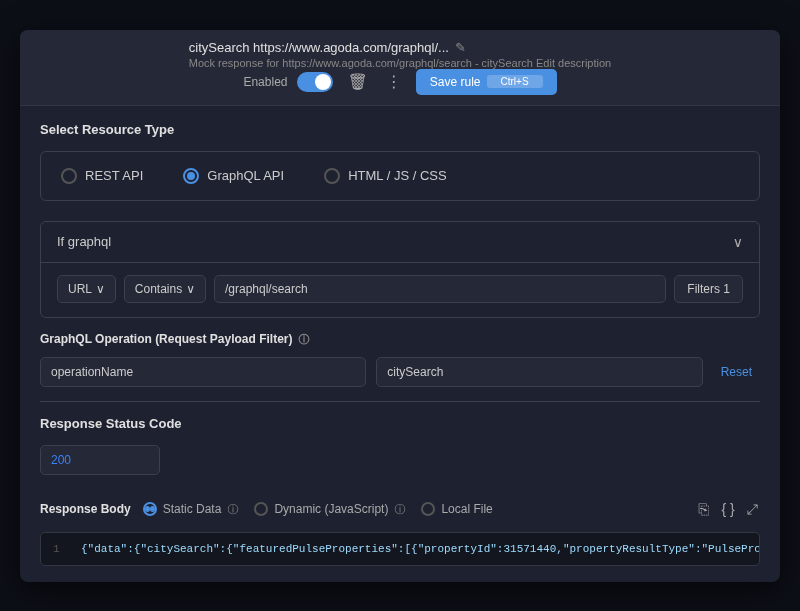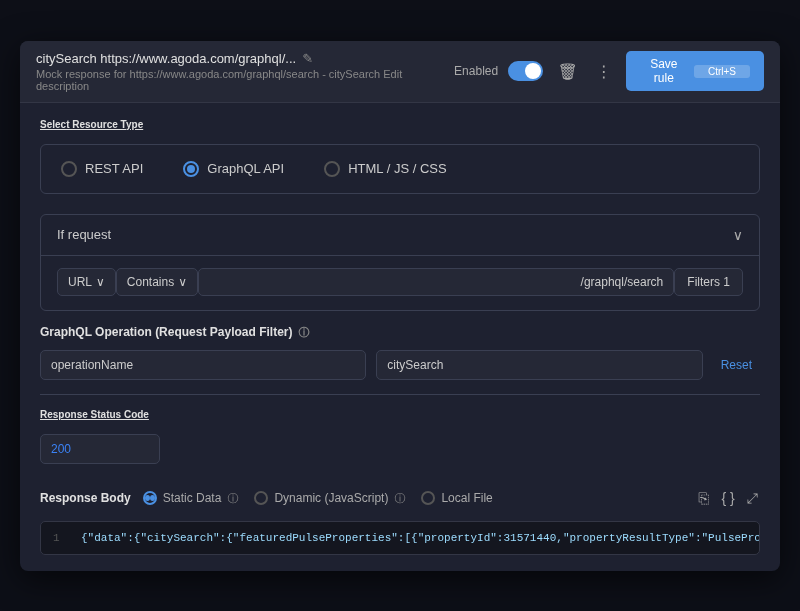--- a/index.html
+++ b/index.html
@@ -33,20 +33,21 @@
       box-shadow: 0 8px 32px rgba(0,0,0,0.6);
     }
     .modal-header {
       background: #252836;
       padding: 10px 16px;
       display: flex;
       align-items: center;
       justify-content: space-between;
       border-bottom: 1px solid #333645;
       min-height: 48px;
+      flex-direction: column;
     }
     .header-left {
       display: flex;
       align-items: center;
       gap: 8px;
     }
     .header-title {
       color: #e0e0e0;
       font-size: 13px;
       font-weight: 500;
@@ -115,24 +116,23 @@
       padding: 1px 14px;
       font-size: 10px;
     }
     .modal-body {
       padding: 16px 20px;
       overflow-y: auto;
       flex: 1;
     }
     .section-title {
       color: #e0e0e0;
-      font-size: 10px;
+      font-size: 13px;
       font-weight: 600;
       margin-bottom: 14px;
-      text-decoration: underline;
     }
     .resource-type-box {
       border: 1px solid #3a3f52;
       border-radius: 6px;
       padding: 16px 20px;
       margin-bottom: 20px;
       display: flex;
       gap: 40px;
       align-items: center;
     }
@@ -185,20 +185,21 @@
       color: #aaa;
       font-size: 14px;
     }
     .if-request-body {
       padding: 0 16px 14px;
       border-top: 1px solid #3a3f52;
     }
     .filter-row {
       display: flex;
       align-items: center;
+      gap: 8px;
       margin-top: 12px;
     }
     .filter-dropdown {
       background: #252836;
       border: 1px solid #3a3f52;
       border-radius: 5px;
       color: #ccc;
       font-size: 12px;
       padding: 6px 10px;
       cursor: pointer;
@@ -207,21 +208,20 @@
       gap: 4px;
     }
     .filter-input {
       flex: 1;
       background: #252836;
       border: 1px solid #3a3f52;
       border-radius: 5px;
       color: #ccc;
       font-size: 12px;
       padding: 6px 10px;
-      text-align: right;
     }
     .filters-badge {
       background: #252836;
       border: 1px solid #3a3f52;
       border-radius: 5px;
       color: #ccc;
       font-size: 12px;
       padding: 6px 12px;
       white-space: nowrap;
     }
@@ -419,21 +419,21 @@
           <span class="radio-label">GraphQL API</span>
         </div>
         <div class="radio-item">
           <div class="radio-circle"></div>
           <span class="radio-label">HTML / JS / CSS</span>
         </div>
       </div>
 
       <div class="if-request-section">
         <div class="if-request-header">
-          <span class="if-request-title">If request</span>
+          <span class="if-request-title">If graphql</span>
           <span class="chevron">∨</span>
         </div>
         <div class="if-request-body">
           <div class="filter-row">
             <div class="filter-dropdown">
               <span>URL</span>
               <span>∨</span>
             </div>
             <div class="filter-dropdown">
               <span>Contains</span>

